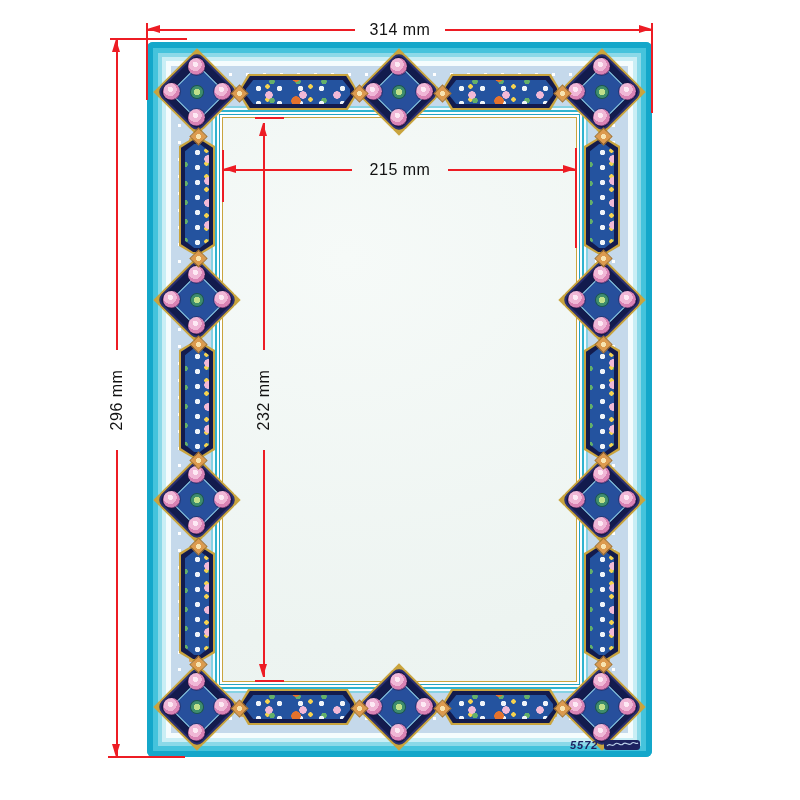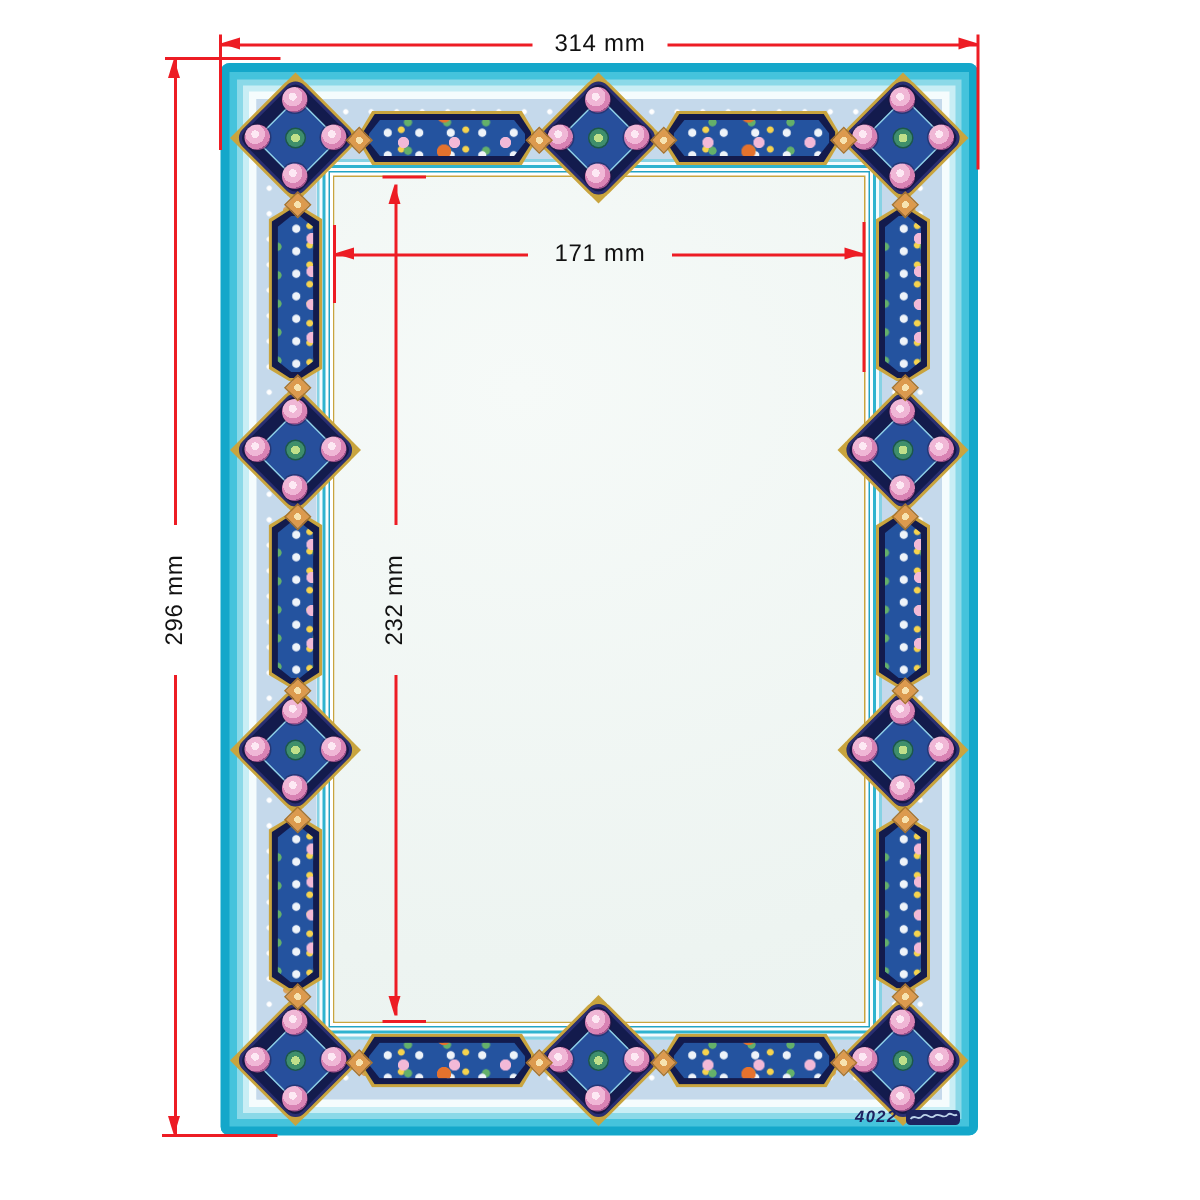--- a/index.html
+++ b/index.html
@@ -256,21 +256,21 @@
         <div class="dia" style="left: 45px; top: 412px;"></div>
         <div class="dia" style="left: 450px; top: 412px;"></div>
         <div class="dia" style="left: 45px; top: 498px;"></div>
         <div class="dia" style="left: 450px; top: 498px;"></div>
         <div class="dia" style="left: 45px; top: 616px;"></div>
         <div class="dia" style="left: 450px; top: 616px;"></div>
       </div>
   </div>
 
   <div class="signature">
-    <span class="sig-code">4022</span>
+    <span class="sig-code">5572</span>
     <svg width="36" height="14" viewBox="0 0 36 14">
       <rect x="0" y="2" width="36" height="10" rx="3" fill="#1d2360"></rect>
       <path d="M3 8 C6 4,8 10,11 6 C14 3,16 9,19 6 C22 3,25 9,28 5 C30 3,32 7,34 5" stroke="#bcd2ea" stroke-width="1.2" fill="none"></path>
     </svg>
   </div>
 
   <div>
     <div class="dl" style="left:147px;top:29px;width:208px;height:2px;"></div>
     <div class="dl" style="left:445px;top:29px;width:207px;height:2px;"></div>
     <div class="ah ah-l" style="left:147px;top:25px;"></div>
@@ -290,21 +290,21 @@
     <div class="dim-label rot" style="left:67px;top:391px;width:100px;">296 mm</div>
   </div>
 
   <div>
     <div class="dl" style="left:223px;top:169px;width:129px;height:2px;"></div>
     <div class="dl" style="left:448px;top:169px;width:128px;height:2px;"></div>
     <div class="ah ah-l" style="left:223px;top:165px;"></div>
     <div class="ah ah-r" style="left:563px;top:165px;"></div>
     <div class="dl" style="left:222px;top:150px;width:2px;height:52px;"></div>
     <div class="dl" style="left:575px;top:148px;width:2px;height:100px;"></div>
-    <div class="dim-label" style="left:352px;top:161px;width:96px;">171 mm</div>
+    <div class="dim-label" style="left:352px;top:161px;width:96px;">215 mm</div>
   </div>
 
   <div>
     <div class="dl" style="left:263px;top:123px;width:2px;height:227px;"></div>
     <div class="dl" style="left:263px;top:450px;width:2px;height:227px;"></div>
     <div class="ah ah-u" style="left:259px;top:123px;"></div>
     <div class="ah ah-d" style="left:259px;top:664px;"></div>
     <div class="dl" style="left:255px;top:117px;width:29px;height:2px;"></div>
     <div class="dl" style="left:255px;top:680px;width:29px;height:2px;"></div>
     <div class="dim-label rot" style="left:214px;top:391px;width:100px;">232 mm</div>

